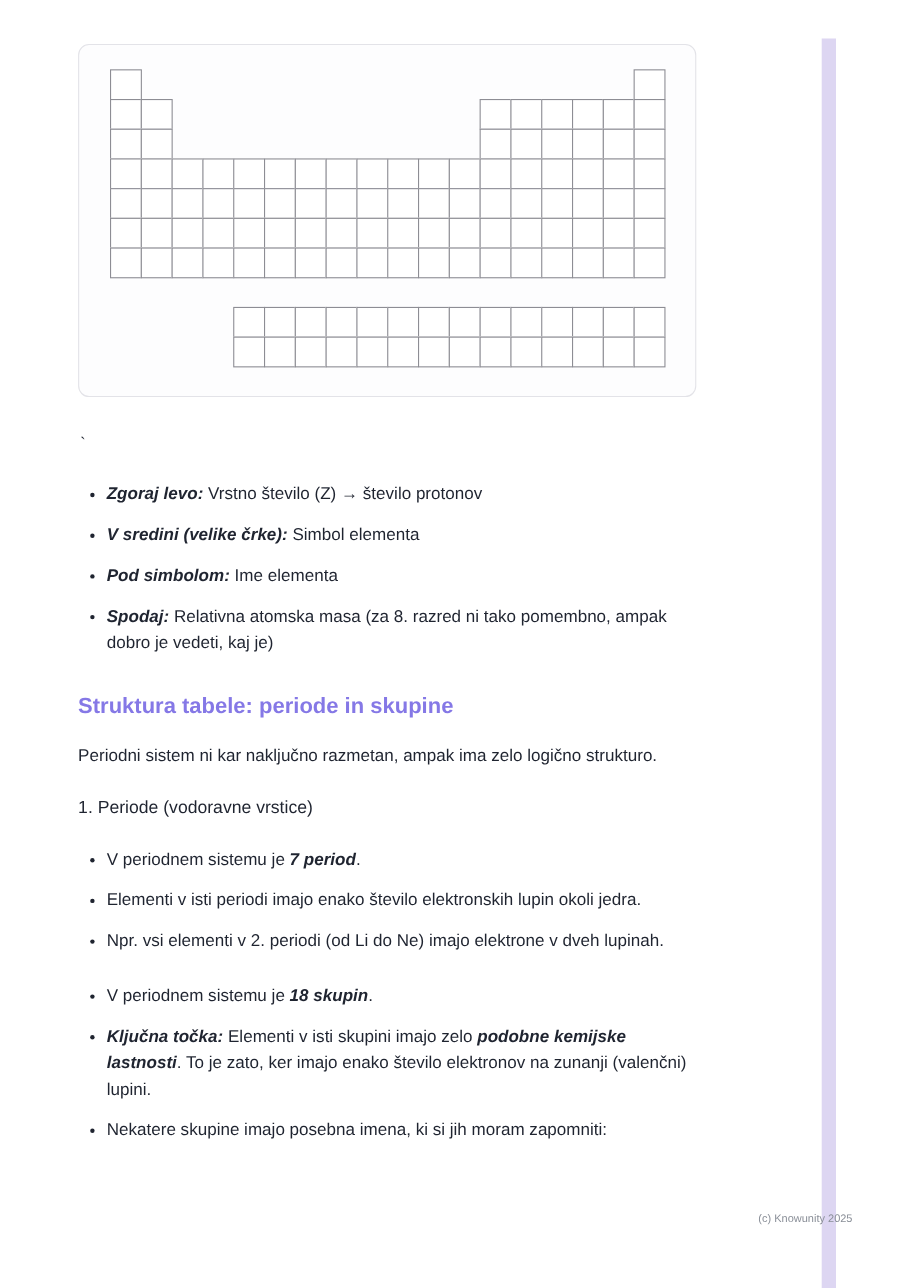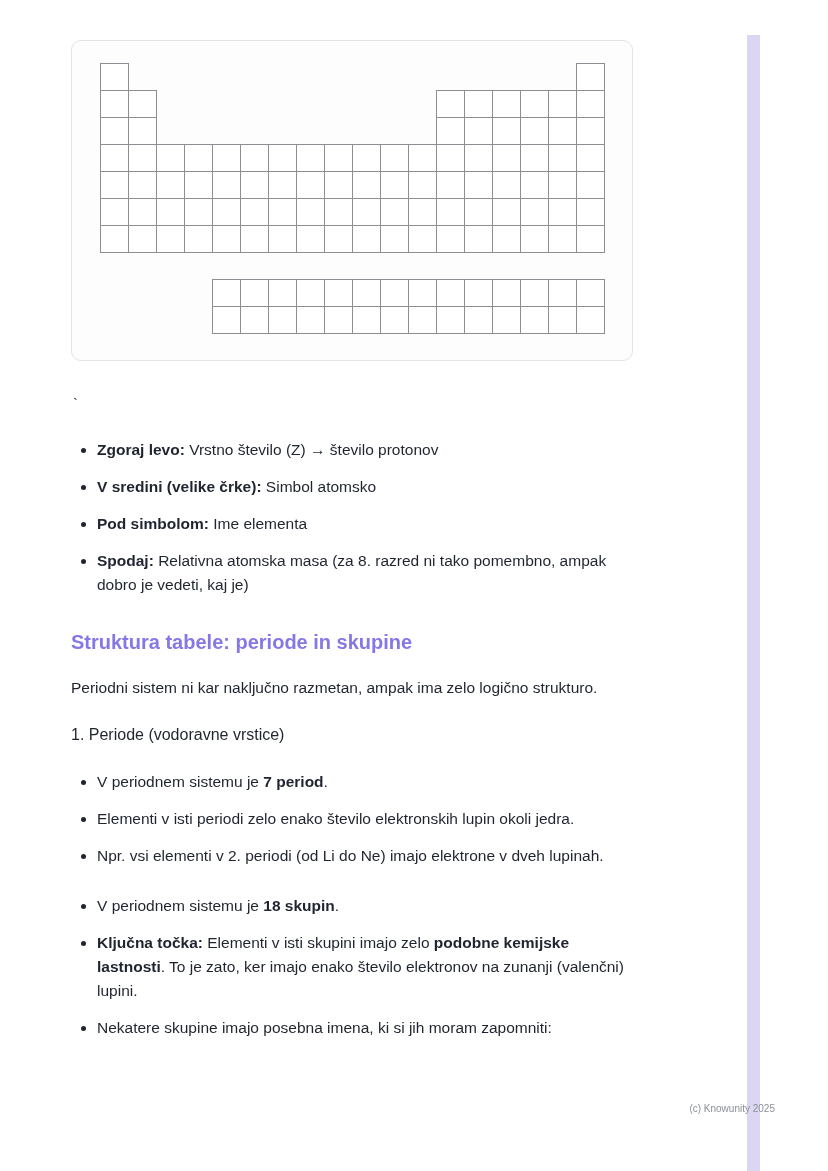--- a/index.html
+++ b/index.html
@@ -29,21 +29,21 @@
   }
   .stray{
     margin:34px 0 0 2px;font-size:15px;color:#1f2430;
   }
   ul.blist{
     margin:26px 0 0 0;padding:0 0 0 26px;
   }
   ul.blist li{
     margin:0 0 13px 0;font-size:15.5px;line-height:1.55;color:#1f2430;
   }
-  ul.blist li strong{font-weight:700;}
+  ul.blist li strong{font-weight:700;font-style:italic;}
   h2.heading{
     margin:34px 0 0 0;font-size:20px;font-weight:700;color:#8578e6;
   }
   p.para{
     margin:22px 0 0 0;font-size:15.5px;line-height:1.55;color:#1f2430;
   }
   p.subhead{
     margin:26px 0 0 0;font-size:16px;font-weight:400;color:#1f2430;
   }
   .side-strip{
@@ -180,34 +180,34 @@
         <div class="pt-cell" style="left: 420px; top: 243px; width: 29px; height: 28px; border-color: rgb(141, 141, 148);"></div>
         <div class="pt-cell" style="left: 448px; top: 243px; width: 29px; height: 28px; border-color: rgb(141, 141, 148);"></div>
         <div class="pt-cell" style="left: 476px; top: 243px; width: 29px; height: 28px; border-color: rgb(141, 141, 148);"></div>
       </div>
   </div>
 
   <p class="stray">`</p>
 
   <ul class="blist" id="list-anatomy">
       <li><strong>Zgoraj levo:</strong><span> Vrstno število (Z) → število protonov</span></li>
-      <li><strong>V sredini (velike črke):</strong><span> Simbol atomsko</span></li>
+      <li><strong>V sredini (velike črke):</strong><span> Simbol elementa</span></li>
       <li><strong>Pod simbolom:</strong><span> Ime elementa</span></li>
       <li><strong>Spodaj:</strong><span> Relativna atomska masa (za 8. razred ni tako pomembno, ampak dobro je vedeti, kaj je)</span></li>
     </ul>
 
   <h2 class="heading" style="color: rgb(133, 120, 230);">Struktura tabele: periode in skupine</h2>
 
   <p class="para">Periodni sistem ni kar naključno razmetan, ampak ima zelo logično strukturo.</p>
 
   <p class="subhead">1. Periode (vodoravne vrstice)</p>
 
   <ul class="blist" id="list-periods">
       <li><span>V periodnem sistemu je </span><strong>7 period</strong><span>.</span></li>
-      <li><span>Elementi v isti periodi zelo enako število elektronskih lupin okoli jedra.</span></li>
+      <li><span>Elementi v isti periodi imajo enako število elektronskih lupin okoli jedra.</span></li>
       <li><span>Npr. vsi elementi v 2. periodi (od Li do Ne) imajo elektrone v dveh lupinah.</span></li>
     </ul>
 
 
   <ul class="blist" id="list-groups">
       <li><span>V periodnem sistemu je </span><strong>18 skupin</strong><span>.</span></li>
       <li><strong>Ključna točka:</strong><span> Elementi v isti skupini imajo zelo </span><strong>podobne kemijske lastnosti</strong><span>. To je zato, ker imajo enako število elektronov na zunanji (valenčni) lupini.</span></li>
       <li><span>Nekatere skupine imajo posebna imena, ki si jih moram zapomniti:</span></li>
     </ul>
 

